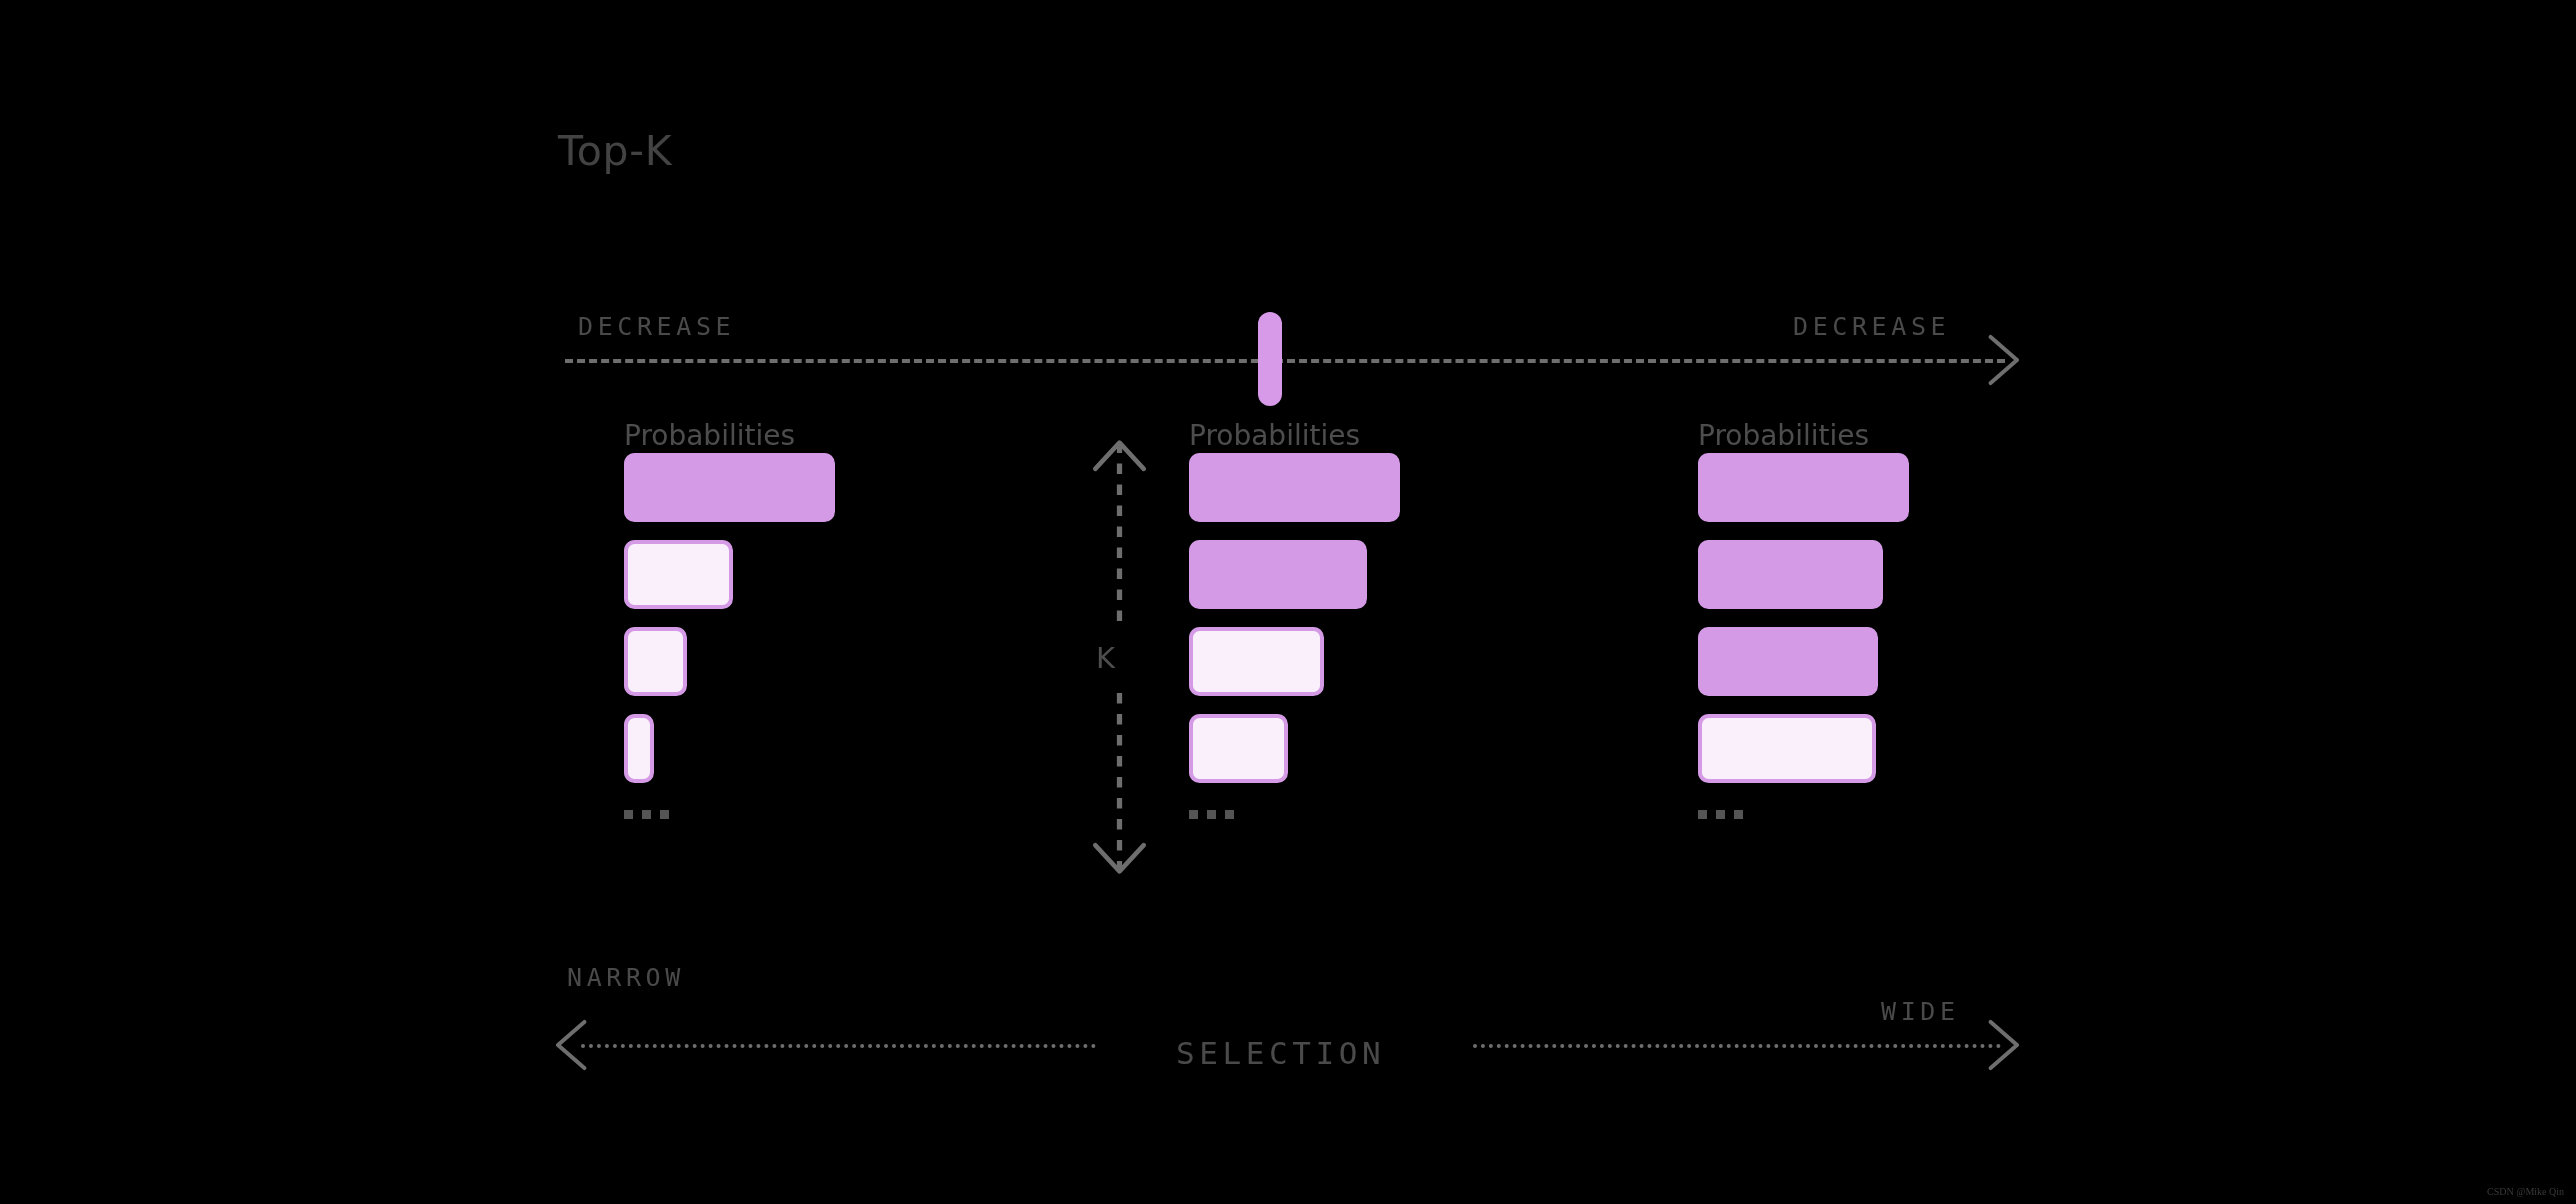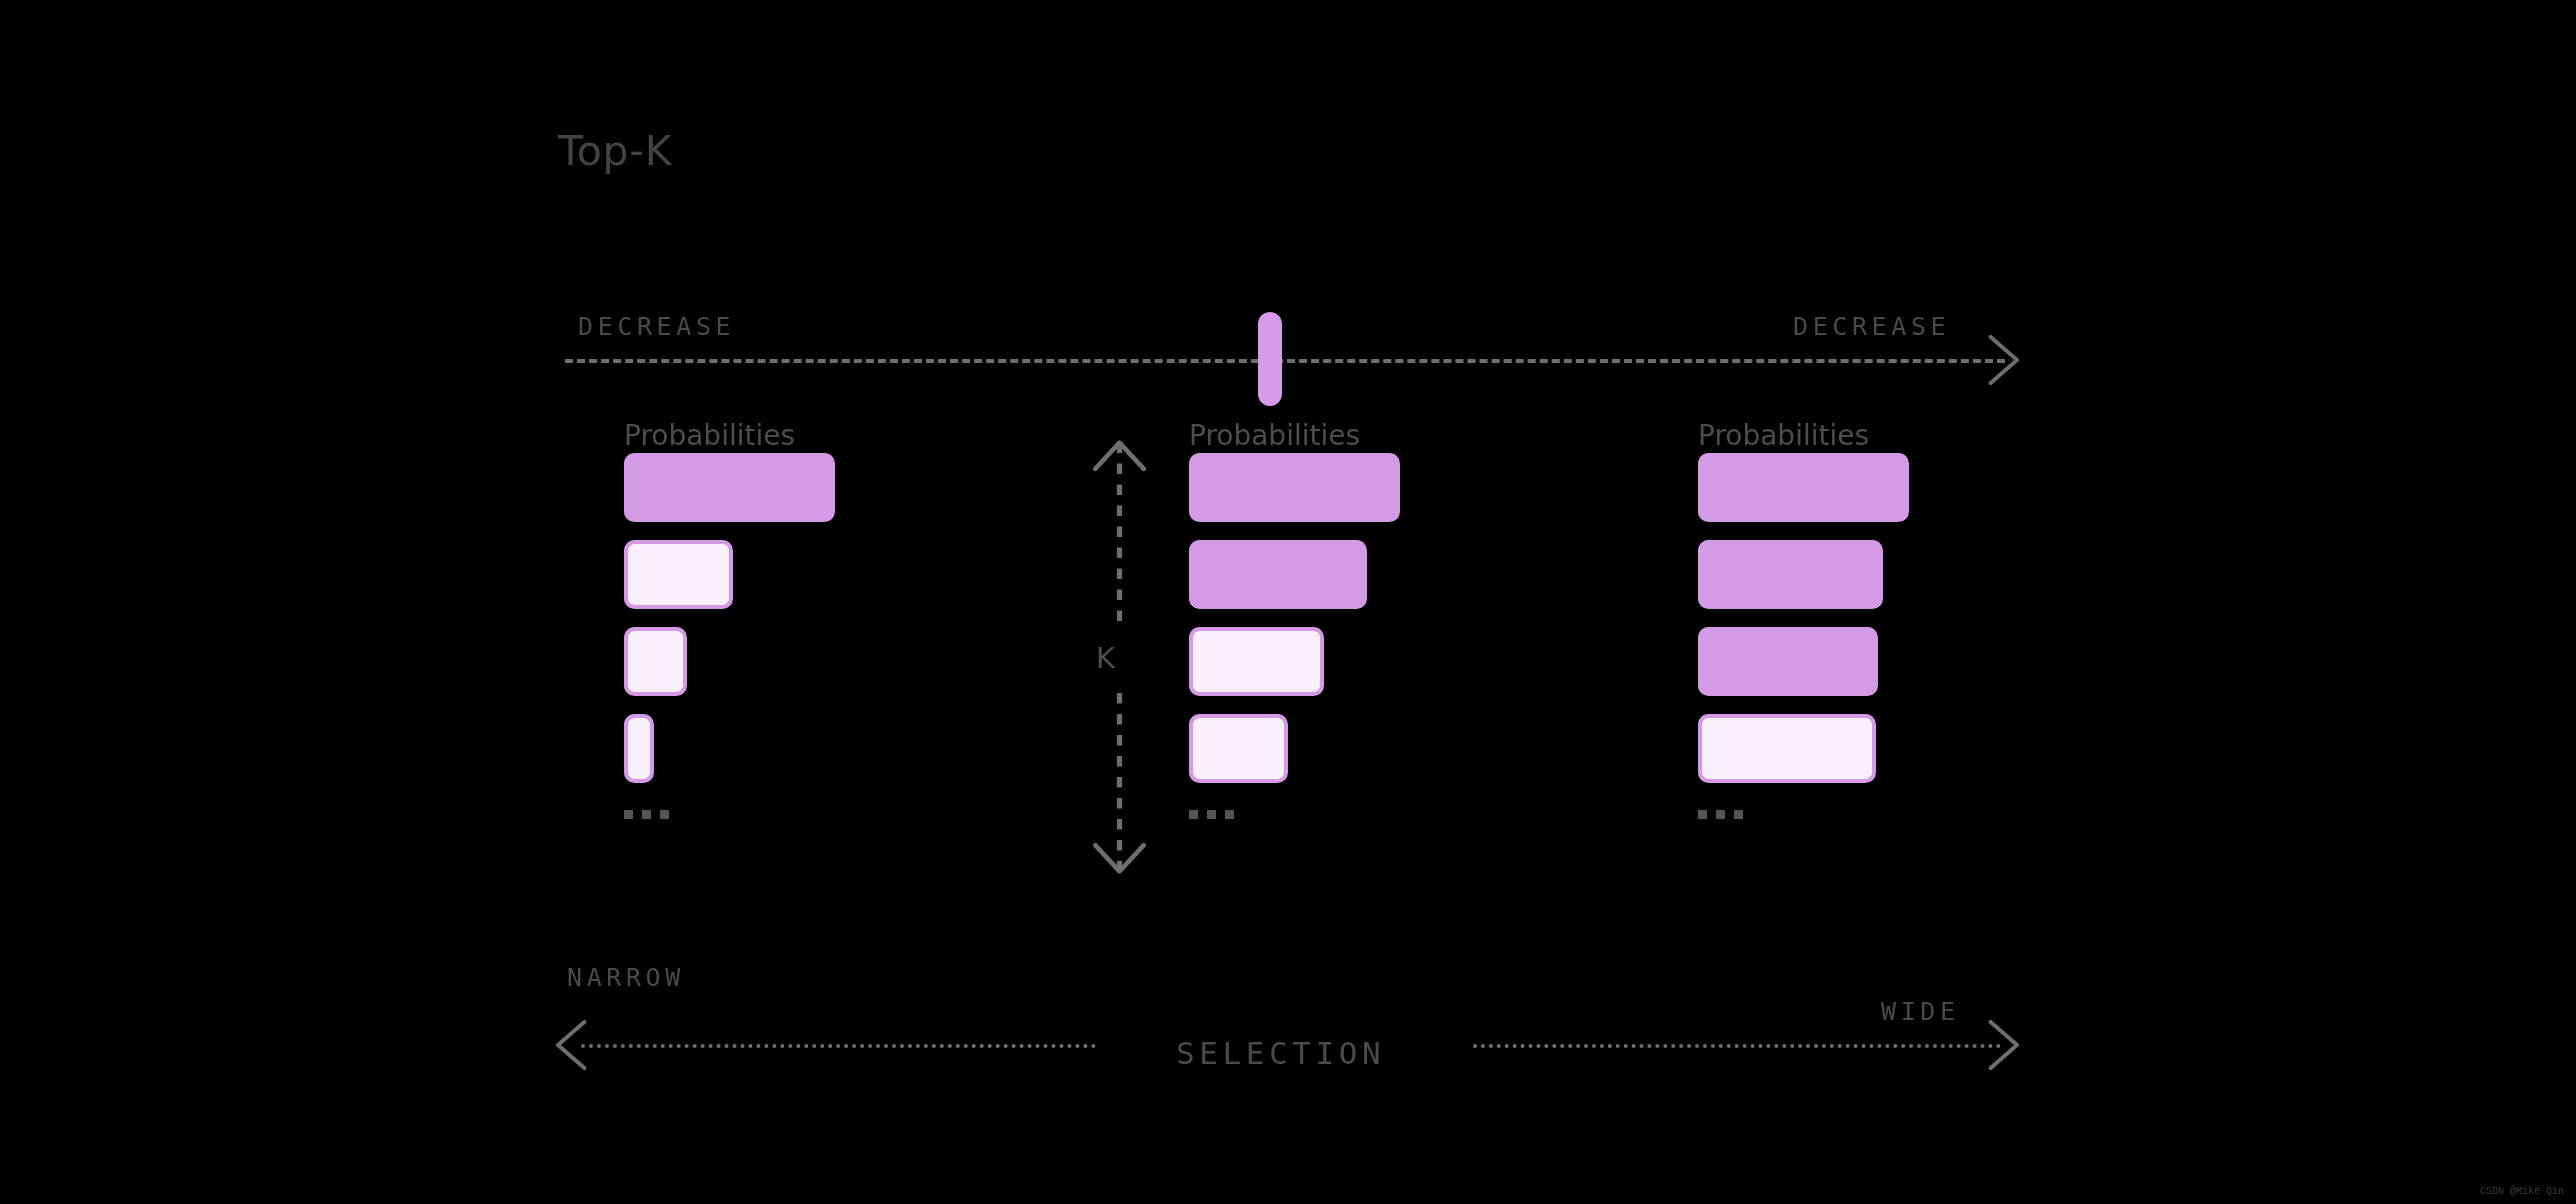--- a/index.html
+++ b/index.html
@@ -151,21 +151,21 @@
     white-space:nowrap;
     text-align:right;
   }
 
   
   .watermark {
     position:absolute;
     right:12px; bottom:8px;
     font-size:10px;
     color:#3a3a3a;
-    font-family:Liberation Mono, monospace;
+    font-family:Liberation Serif, serif;
     white-space:nowrap;
   }
 </style>
 </head>
 <body>
 
 <div id="stage">
 
   <div class="title">Top-K</div>
 

